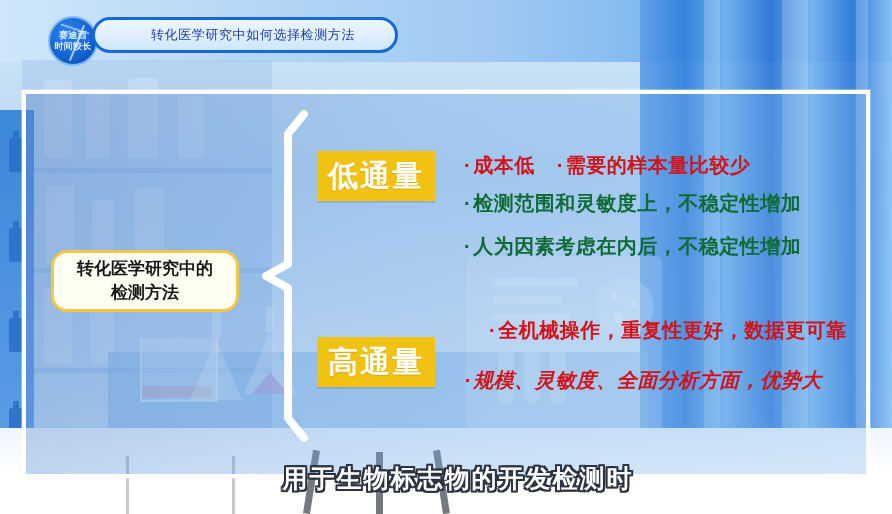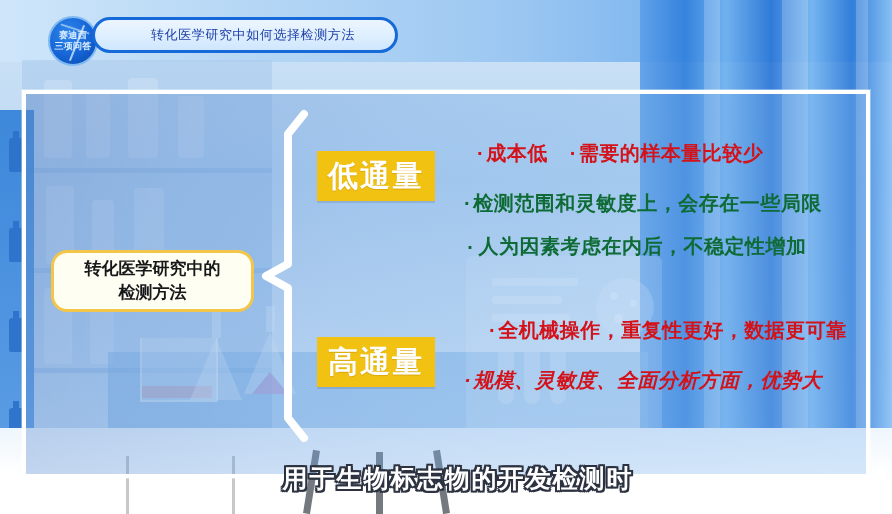--- a/index.html
+++ b/index.html
@@ -220,21 +220,21 @@
         rgba(110,163,226,.36) 40%,
         rgba(116,172,232,.34) 62%,
         rgba(124,180,238,.32) 100%);
     box-shadow: 0 0 0 1px rgba(255,255,255,.35);
   }
 
   
   .root-box {
     position: absolute;
     left: 51px; top: 250px;
-    width: 203px; height: 62px;
+    width: 188px; height: 62px;
     background: #fffef2;
     border: 3px solid #f2c64a;
     border-radius: 16px;
     box-sizing: border-box;
     display: flex;
     align-items: center;
     justify-content: center;
     text-align: center;
   }
   .root-box span {
@@ -357,21 +357,21 @@
   <div class="bg-stand" style="left:376px; bottom:0; width:7px; height:62px;"></div>
   <div class="bg-stand" style="left:438px; bottom:0; width:7px; height:64px; transform:rotate(-9deg);"></div>
   <div class="bg-stand" style="left:126px; bottom:0; width:3px; height:58px; opacity:.35;"></div>
   <div class="bg-stand" style="left:232px; bottom:0; width:3px; height:58px; opacity:.35;"></div>
 
   <div class="logo-badge">
     <div class="slash"></div>
     <div class="slash2"></div>
     <div class="mark">
       <div>赛迪西</div>
-      <div>三项问答</div>
+      <div>时间较长</div>
     </div>
   </div>
 
   <div class="header-pill">
     <div class="header-title">转化医学研究中如何选择检测方法</div>
   </div>
 
   <div class="panel"></div>
 
   <div class="root-box">
@@ -385,29 +385,29 @@
     <path d="M48 6 L32 26 L32 156 L10 168 L32 180 L32 310 L48 330" fill="none" stroke="#ffffff" stroke-width="8" stroke-linecap="round" stroke-linejoin="round"></path>
   </svg>
 
   <div class="chip" id="chip-low">
     <span>低通量</span>
   </div>
   <div class="chip" id="chip-high">
     <span>高通量</span>
   </div>
 
-  <div class="bullet red" style="left:464px; top:140px;margin-left:13px;">
+  <div class="bullet red" style="left:464px; top:152px;">
     <span class="dot">·</span><span>成本低</span><span class="gap"></span><span class="dot">·</span><span>需要的样本量比较少</span>
   </div>
 
   <div class="bullet green" style="left:464px; top:190px;">
-    <span class="dot">·</span><span>检测范围和灵敏度上，会存在一些局限</span>
-  </div>
-
-  <div class="bullet green" style="left:464px; top:233px;font-family:Liberation Mono, monospace;">
+    <span class="dot">·</span><span>检测范围和灵敏度上，不稳定性增加</span>
+  </div>
+
+  <div class="bullet green" style="left:464px; top:233px;">
     <span class="dot">·</span><span>人为因素考虑在内后，不稳定性增加</span>
   </div>
 
   <div class="bullet red" style="left:464px; top:317px;margin-left:25px;">
     <span class="dot">·</span><span>全机械操作，重复性更好，数据更可靠</span>
   </div>
 
   <div class="bullet red" style="left:464px; top:367px;font-style:italic;">
     <span class="dot">·</span><span>规模、灵敏度、全面分析方面，优势大</span>
   </div>

